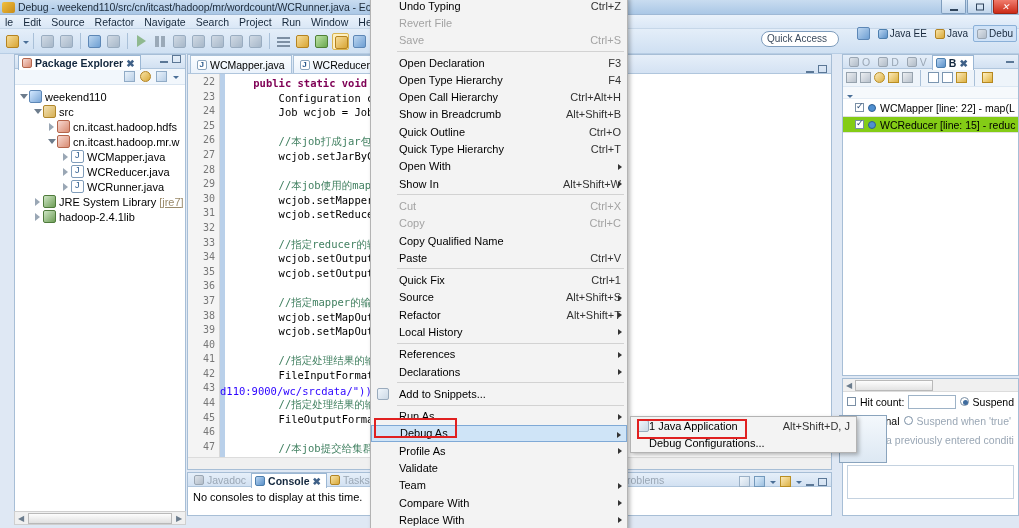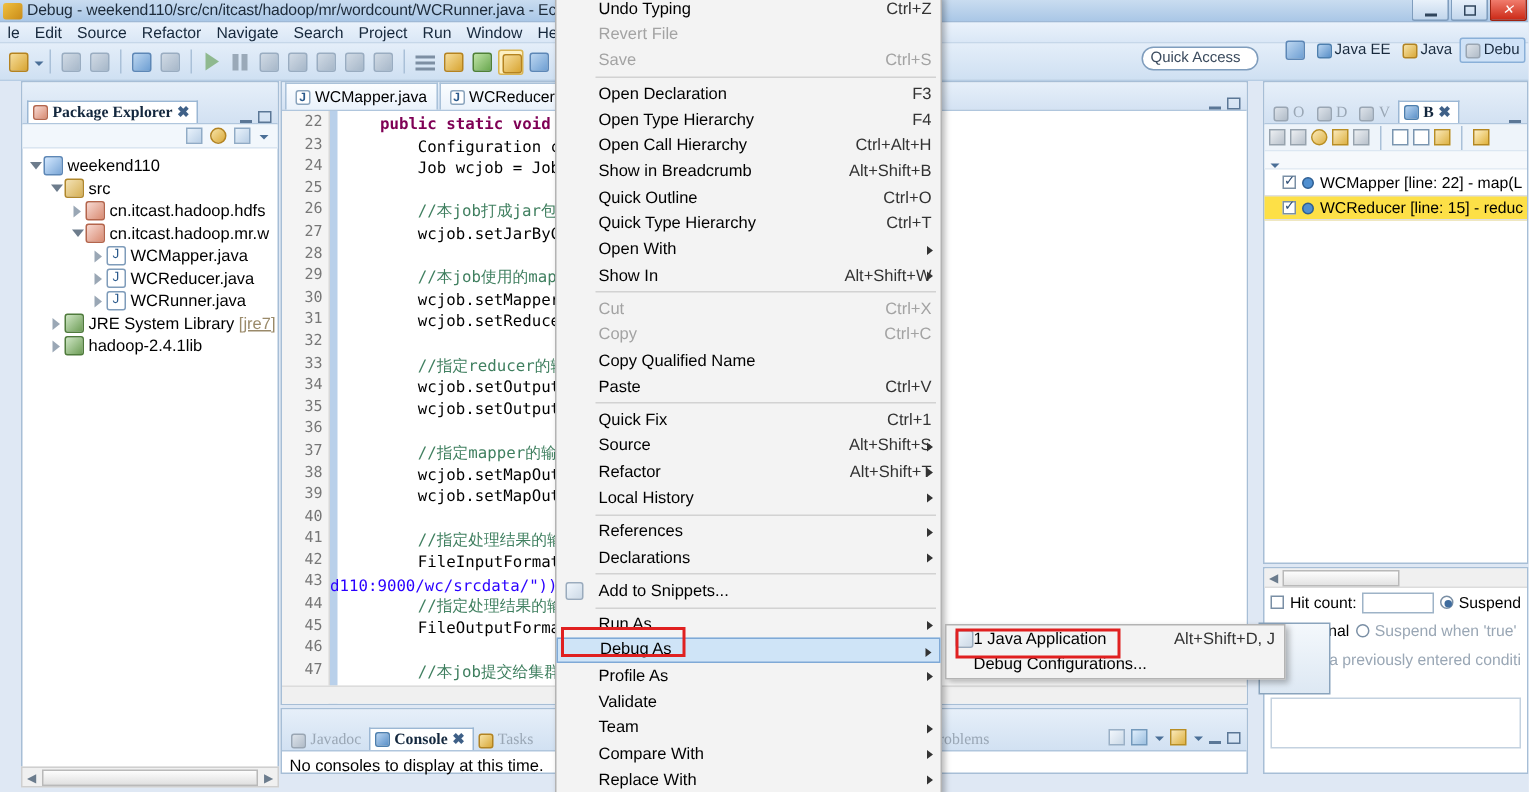--- a/index.html
+++ b/index.html
@@ -82,23 +82,23 @@
     font-size:10px; line-height:14px; padding-left:5px; color:#3b4b5e;
   }
   .persp-bar { position:absolute; right:0; top:21px; height:25px; display:flex;
     align-items:center; gap:2px; padding-right:2px;}
   .persp-btn { display:flex; align-items:center; gap:2px; font-size:10px;
     padding:2px 3px; border-radius:2px; color:#18293d; white-space:nowrap;}
   .persp-btn.sel { background:#cfe2f7; border:1px solid #8ab0d8; }
 
   
   .panel { position:absolute; background:#fff; border:1px solid #a7bed6; }
-  .view-tabs { height:28px; background:linear-gradient(to bottom,#e6eff9,#d2e1f2);
-    border-bottom:1px solid #b0c6dd; display:flex; align-items:flex-end;
-    font-size:10.5px; padding-left:3px; color:#13273d;font-family:Liberation Serif, serif; }
+  .view-tabs { height:14px; background:linear-gradient(to bottom,#e6eff9,#d2e1f2);
+    border-bottom:1px solid #b0c6dd; display:flex; align-items:flex-start;
+    font-size:10.5px; padding-left:3px; color:#13273d; }
   .view-tab { display:flex; align-items:center; gap:3px; padding:1px 5px 1px 3px; }
   .view-tab.sel { background:#fff; border:1px solid #9bb7d4; border-bottom:none; font-weight:bold;}
   .view-tab.dim { color:#9aa7b5; }
   .tabicon { width:10px; height:10px; border-radius:2px; flex:none; }
   .ti-blue { background:linear-gradient(135deg,#b8d4f1,#5a90c8); border:1px solid #4d7fae; }
   .ti-gold { background:linear-gradient(135deg,#f7e3a6,#d9a93a); border:1px solid #b28322; }
   .ti-grey { background:linear-gradient(135deg,#dde3ea,#b1bcc8); border:1px solid #9aa6b3; }
   .ti-j { background:#fff; border:1px solid #8aa4bd; position:relative;}
   .ti-j::after{content:'J';position:absolute;left:1.5px;top:-1px;font-size:8px;color:#2b5a8c;font-weight:bold;}
   .view-ctrls { margin-left:auto; display:flex; align-items:center; gap:4px; padding-right:4px; }
@@ -156,21 +156,21 @@
   
   #problems { left:613px; top:472px; width:219px; height:44px; }
 
   
   #bpview { left:842px; top:54px; width:177px; height:322px; }
   .bp-toolbar { height:18px; background:#eef4fa; border-bottom:1px solid #dce7f2;
     display:flex; align-items:center; gap:3px; padding-left:3px; }
   .bp-toolbar2 { height:12px; background:#f6f9fc; border-bottom:1px solid #e4ecf4; }
   .bp-row { display:flex; align-items:center; gap:4px; height:17px; padding-left:12px;
     font-size:10.5px; white-space:nowrap; }
-  .bp-row.sel { background:#fde047; border-top:1px solid #e0e0e0; border-bottom:1px solid #e0e0e0;}
+  .bp-row.sel { background:#84cc16; border-top:1px solid #e0e0e0; border-bottom:1px solid #e0e0e0;}
   .cbx { width:9px; height:9px; border:1px solid #7a8fa5; background:#fff; position:relative; flex:none;}
   .cbx.ck::after { content:'✓'; position:absolute; left:0px; top:-3px; font-size:9px; color:#2f4f77; }
   .bpdot { width:8px; height:8px; border-radius:50%; background:#4f8fd0; border:1px solid #2e5e92; flex:none;}
 
   #bpprops { left:842px; top:378px; width:177px; height:138px; }
   .props-scroll { height:13px; background:#f0f0f0; border-bottom:1px solid #dcdcdc;
     display:flex; align-items:center; }
   .scroll-thumb { height:11px; background:linear-gradient(to bottom,#fdfdfd,#e3e3e3);
     border:1px solid #b9b9b9; }
   .pr-row { display:flex; align-items:center; gap:4px; height:19px; padding:0 4px;

